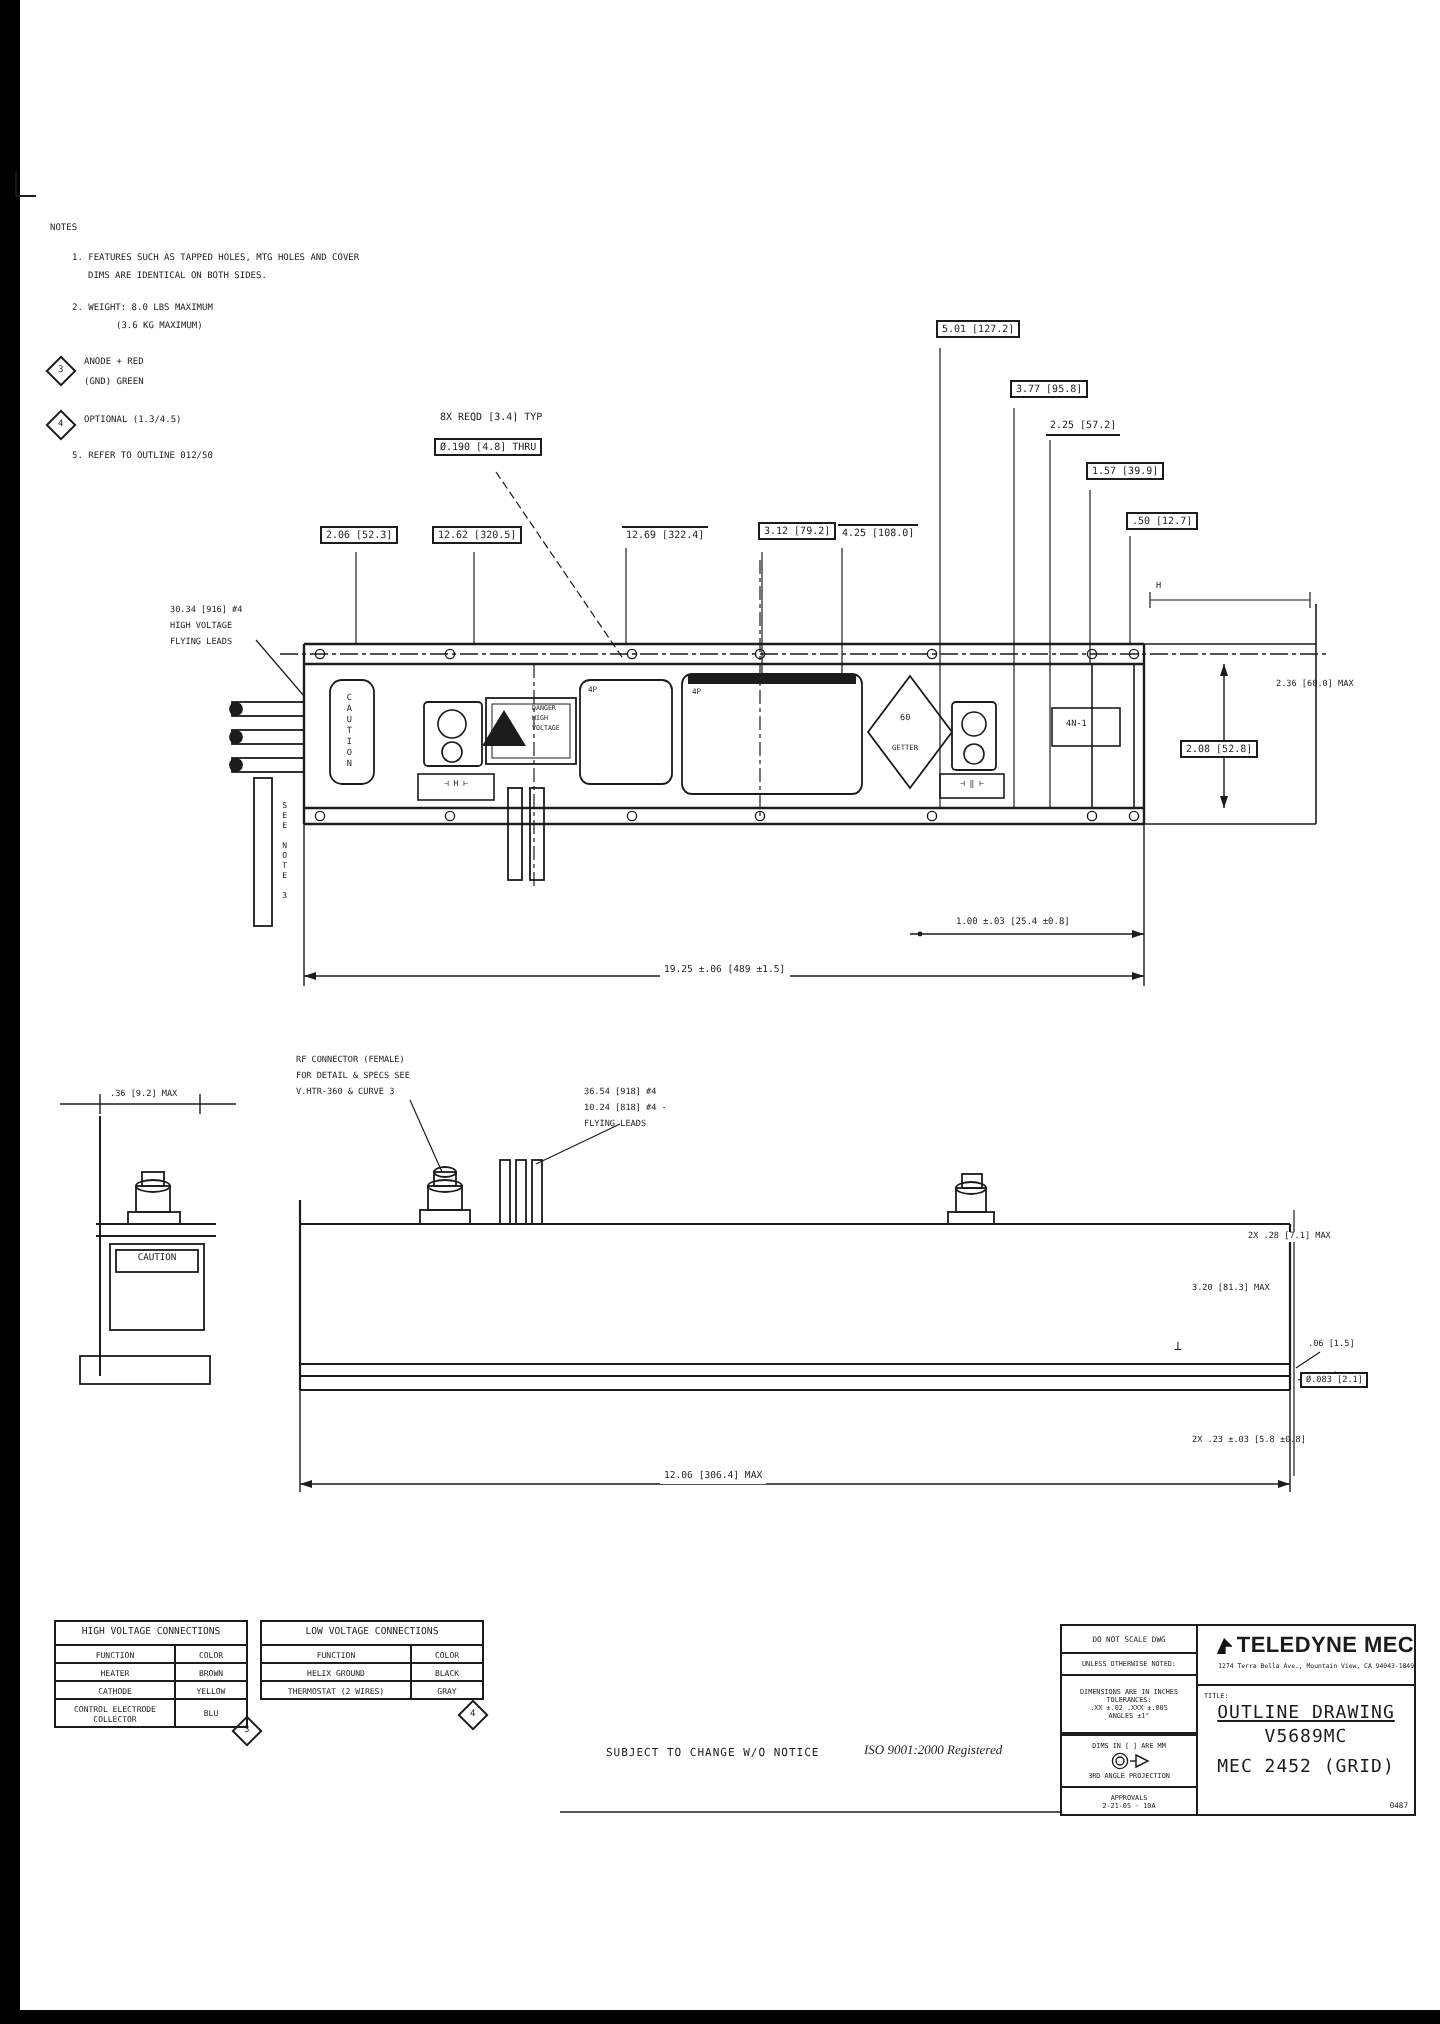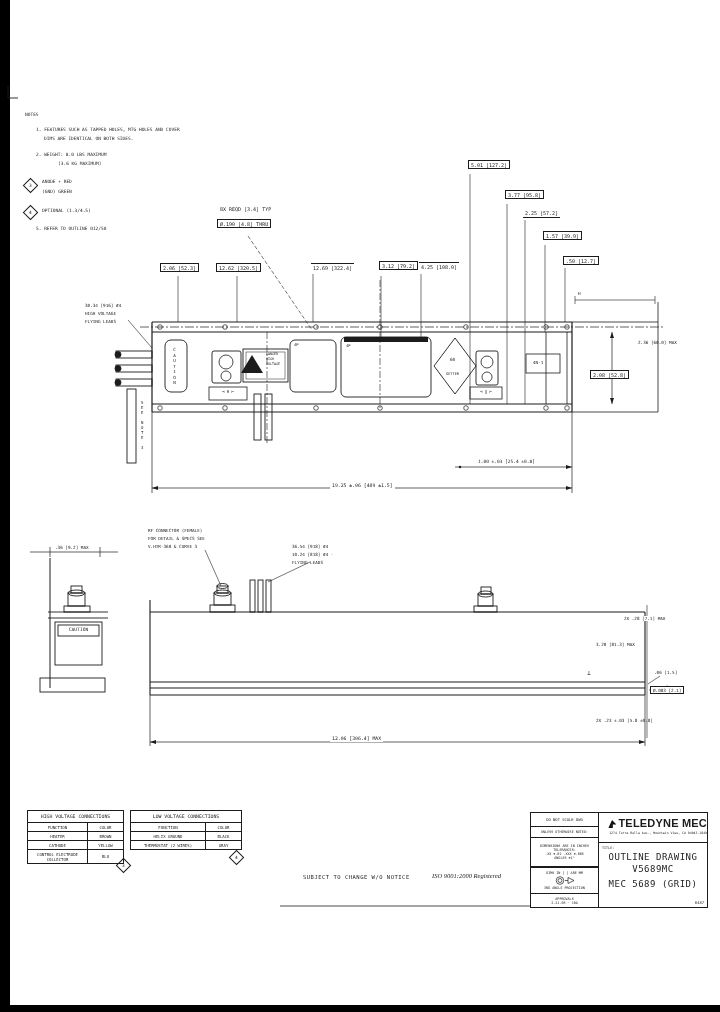--- a/index.html
+++ b/index.html
@@ -292,18 +292,18 @@
       <span>APPROVALS</span>
       <span>2-21-05 · 10A</span>
     </div>
   </div>
   <div class="rcol">
     <div style="text-align:right;padding-top:4px;border-bottom:1px solid #1c1c1c;height:30px;box-sizing:border-box;">
       <span class="logo"></span><span class="brand">TELEDYNE MEC</span>
       <div style="font-size:3.2px;margin-top:2px;">1274 Terra Bella Ave., Mountain View, CA 94043-1849</div>
     </div>
     <div style="position:absolute;left:3px;top:33px;font-size:3.4px;">TITLE:</div>
-    <div class="ttl" style="margin-top:9px;">OUTLINE DRAWING</div>
+    <div class="ttl" style="margin-top:9px;text-decoration:underline;">OUTLINE DRAWING</div>
     <div class="ttl" style="margin-top:2px;">V5689MC</div>
-    <div class="ttl" style="margin-top:5px;">MEC 5689 (GRID)</div>
+    <div class="ttl" style="margin-top:5px;">MEC 2452 (GRID)</div>
     <div style="position:absolute;right:3px;bottom:2px;font-size:3.8px;">0487</div>
   </div>
 </div>
 
 </body></html>

